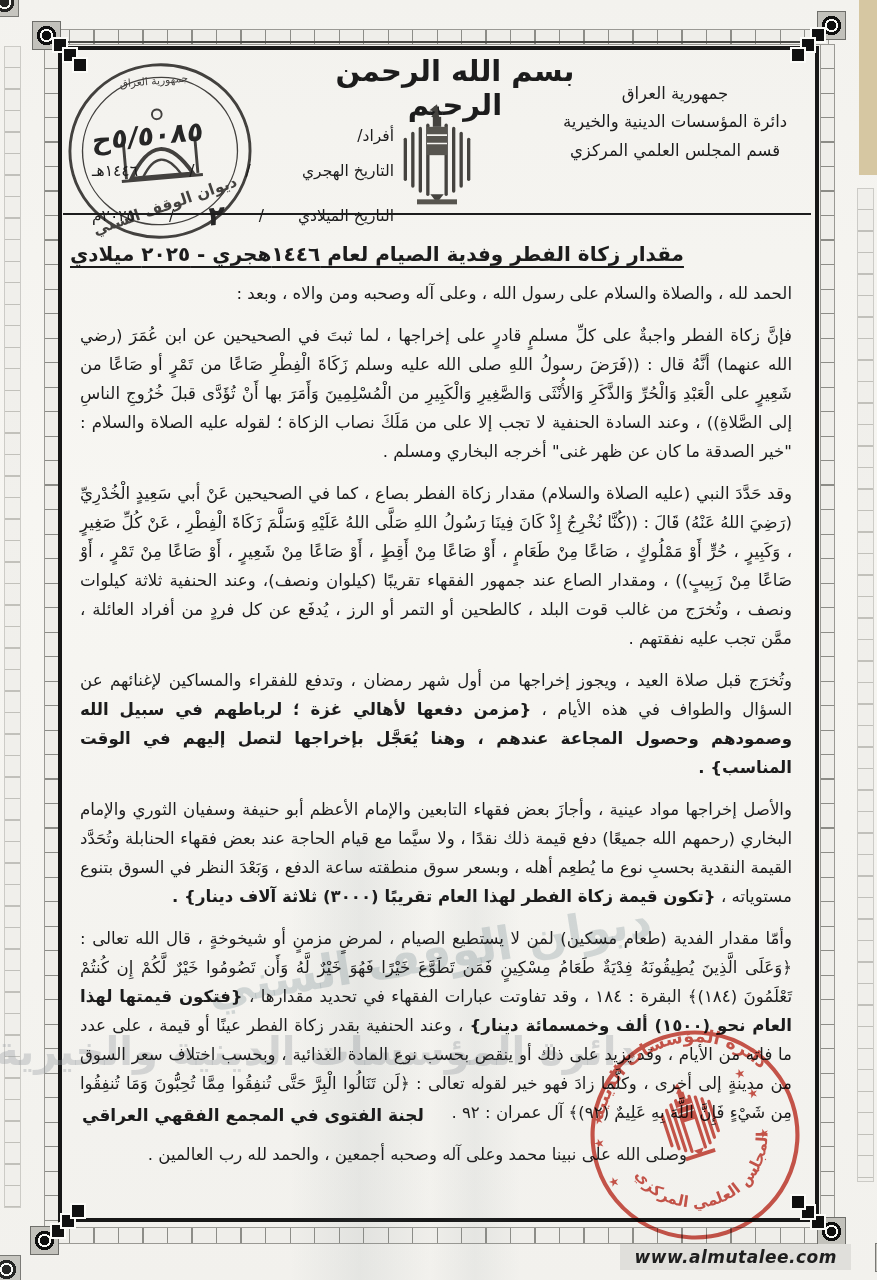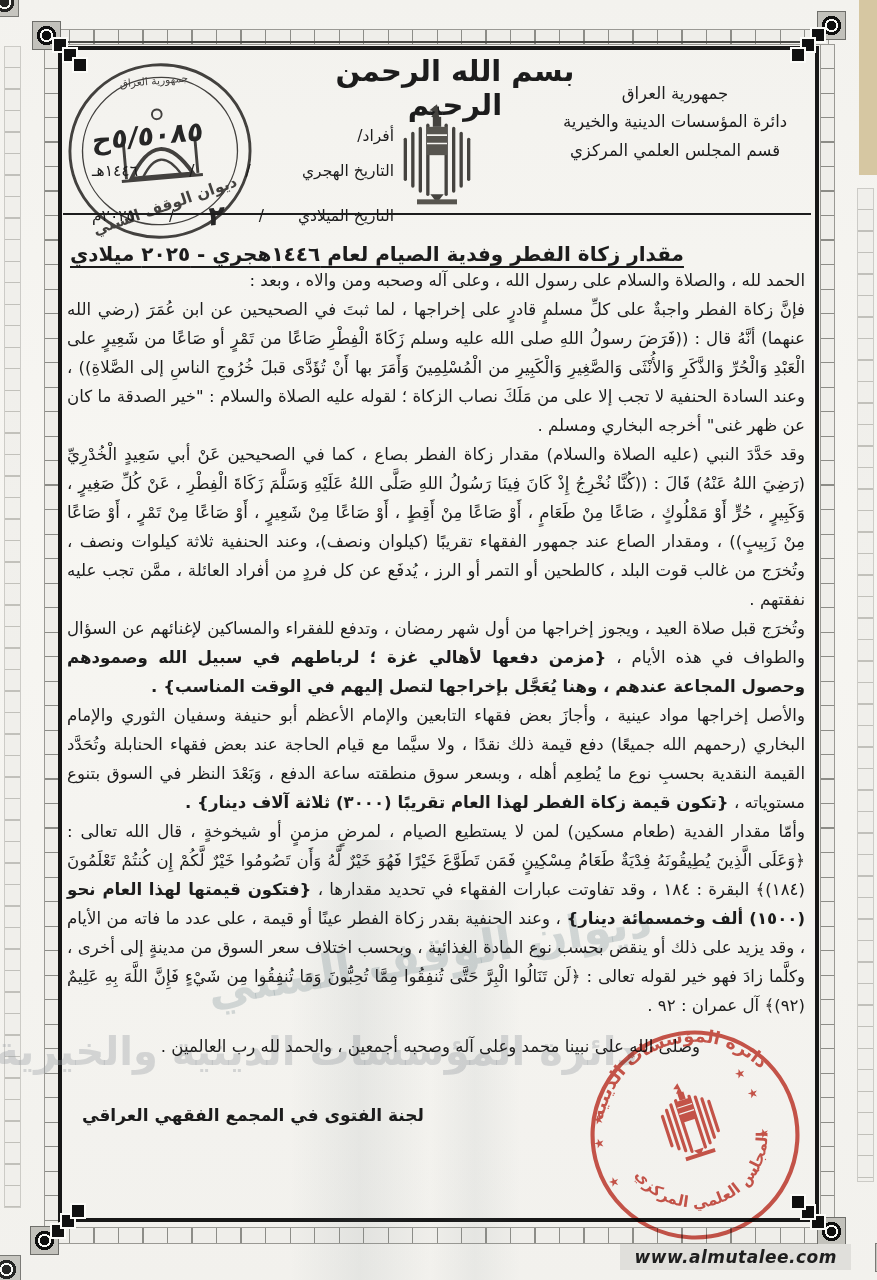--- a/index.html
+++ b/index.html
@@ -57,21 +57,21 @@
   .f-num{top:0;}
   .hand{display:inline-block;font-weight:bold;font-size:27px;transform:rotate(-5deg) skewX(-8deg);color:#262626;}
   .ltr-override{direction:ltr;unicode-bidi:bidi-override;}
   .hdr-rule{position:absolute;left:63px;top:213px;width:748px;height:1.8px;background:#1d1d1d;}
 
   
   .title{position:absolute;top:234px;left:70px;width:740px;text-align:left;
     font-size:20px;font-weight:bold;text-decoration:underline;text-underline-offset:5px;margin-top:8px;}
   .docbody{position:absolute;top:266px;right:72px;width:738px;direction:rtl;
     text-align:justify;font-size:16.6px;line-height:29px;}
-  .para{margin:0;}
+  .para{margin:13px;}
   .para .b{font-weight:bold;}
   .para .q{letter-spacing:-.2px;}
   .closing{margin-top:12px;text-indent:105px;}
 
   
   .sig{position:absolute;top:1100px;left:82px;width:386px;text-align:left;
     font-weight:bold;font-size:17px;line-height:1.85;}
 
   
   .stamp{position:absolute;top:1016px;left:576px;width:238px;height:238px;mix-blend-mode:multiply;}

